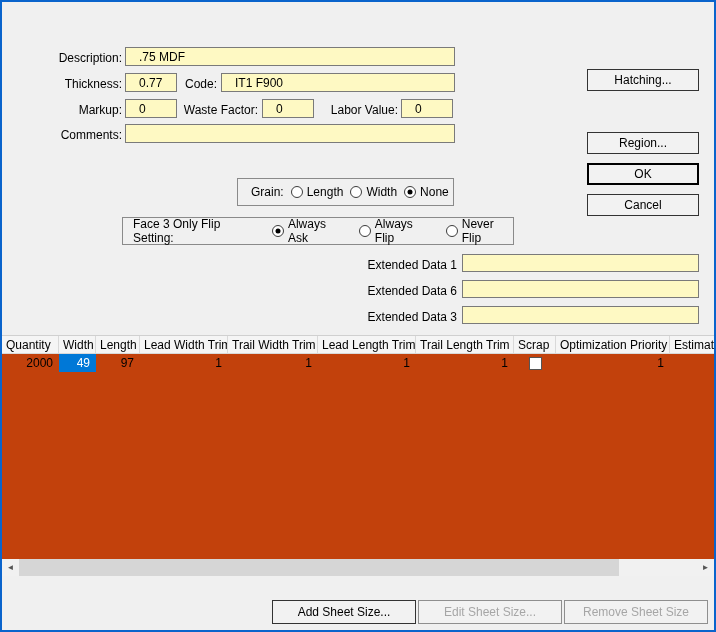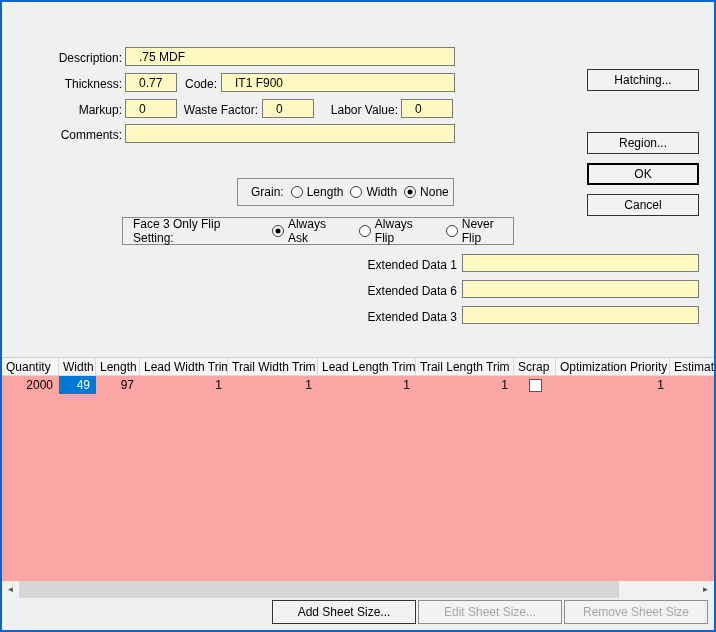--- a/index.html
+++ b/index.html
@@ -54,22 +54,22 @@
     background:#fff; position:relative; display:inline-block; flex:0 0 auto;
   }
   .radio.on::after {
     content:""; position:absolute; left:50%; top:50%;
     transform:translate(-50%,-50%); width:5px; height:5px;
     background:#000; border-radius:50%;
   }
 
   
   .sheet-table {
-    position:absolute; left:0; right:0; top:355px; height:241px;
-    background:#fca5a5; border-top:1px solid #d0d0d0;
+    position:absolute; left:0; right:0; top:333px; height:241px;
+    background:#c2410c; border-top:1px solid #d0d0d0;
   }
   .thead { display:flex; height:18px; background:#f5f5f5; }
   .th {
     border-right:1px solid #d9d9d9; border-bottom:1px solid #d9d9d9;
     padding:2px 3px 0 4px; font-size:12px; overflow:hidden; white-space:nowrap;
   }
   .trow { display:flex; height:18px; }
   .td {
     padding:2px 6px 0 3px; font-size:12px; text-align:right;
     overflow:hidden; white-space:nowrap;

